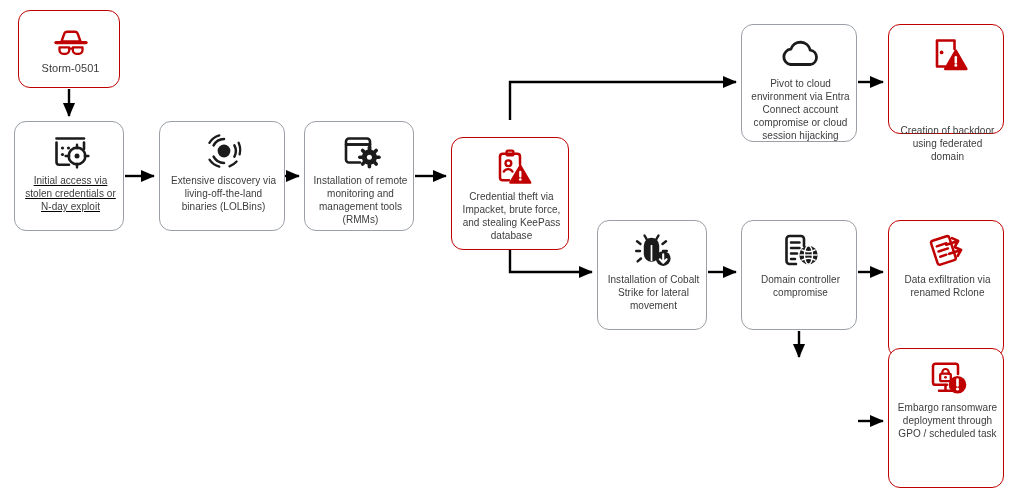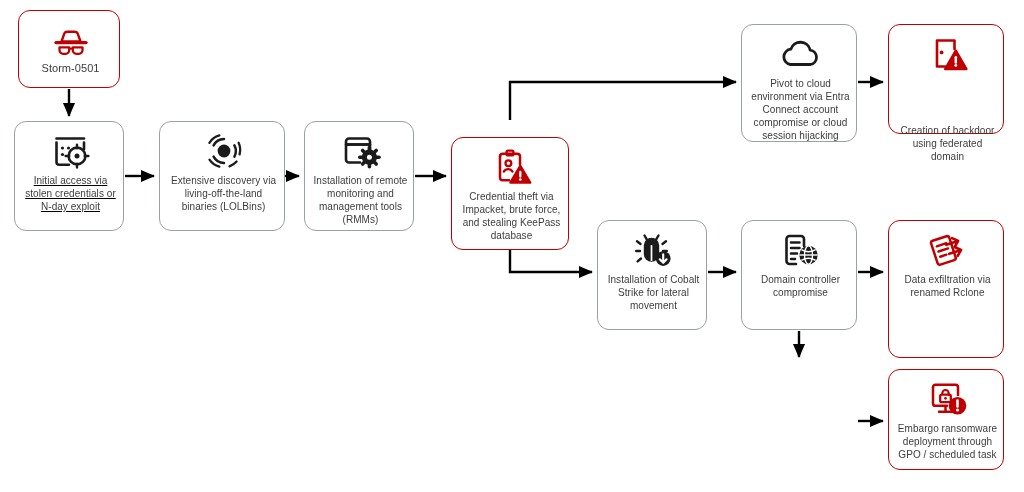--- a/index.html
+++ b/index.html
@@ -50,21 +50,21 @@
   #n-initial {left:14px;  top:121px; width:110px; height:110px;text-decoration:underline;}
   #n-discover{left:159px; top:121px; width:126px; height:110px;}
   #n-rmm     {left:304px; top:121px; width:110px; height:110px;align-items:center;}
   #n-cred    {left:451px; top:121px; width:118px; height:113px;margin-top:16px;}
   #n-pivot   {left:741px; top:24px;  width:116px; height:118px;}
   #n-backdoor{left:888px; top:24px;  width:116px; height:110px;gap:47px;}
   #n-cobalt  {left:597px; top:220px; width:110px; height:110px;}
   #n-dc      {left:741px; top:220px; width:116px; height:110px;}
   #n-exfil   {left:888px; top:220px; width:116px; height:138px;}
   #n-tamper  {left:741px; top:362px; width:116px; height:118px;}
-  #n-ransom  {left:888px; top:369px; width:116px; height:101px;}
+  #n-ransom  {left:888px; top:348px; width:116px; height:140px;}
 </style>
 </head>
 <body>
 
 <div id="stage">
 
   <svg class="edges" viewBox="0 0 1024 492">
     <defs>
       <marker id="ah" markerWidth="7" markerHeight="7" refX="5.6" refY="3" orient="auto" markerUnits="strokeWidth">
         <path d="M0,0.4 L6,3 L0,5.6 Z" fill="#000000"></path>

